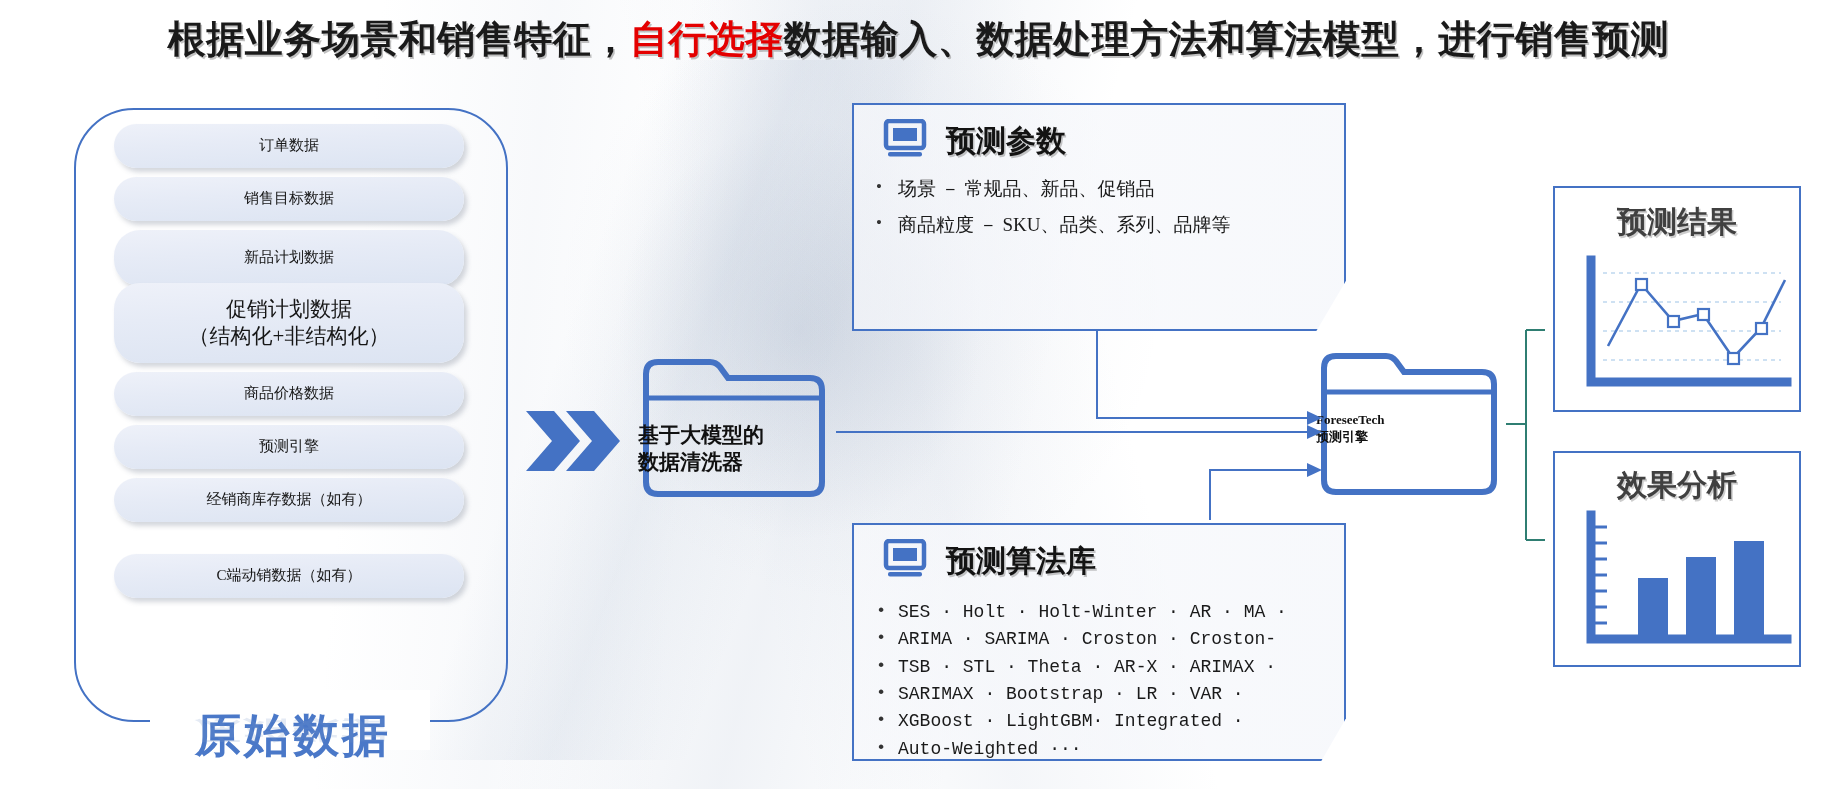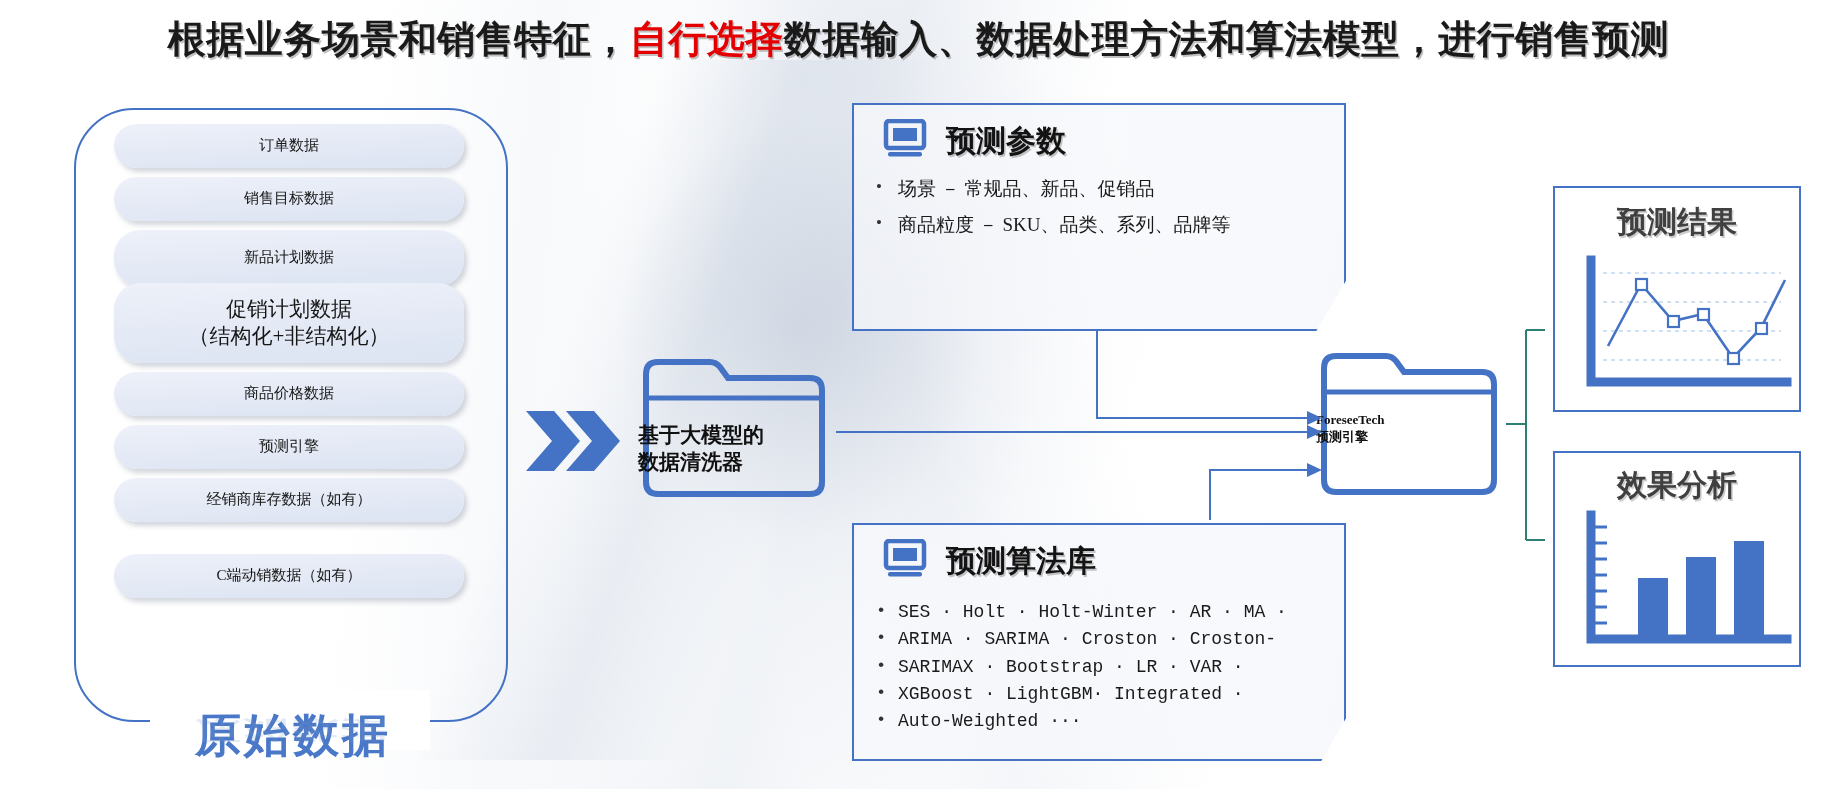--- a/index.html
+++ b/index.html
@@ -160,20 +160,21 @@
         <rect x="4" y="2" width="38" height="27" rx="3" fill="none" stroke="#4472c4" stroke-width="4.5"></rect>
         <rect x="11" y="9" width="24" height="13" fill="#4472c4"></rect>
         <rect x="6" y="33" width="34" height="4.5" rx="2" fill="#4472c4"></rect>
       </svg>
     </span>
     <span class="panel-title">预测算法库</span>
   </div>
   <ul style="padding-top:6px;">
     <li>SES · Holt · Holt-Winter · AR · MA ·</li>
     <li style="list-style:none">ARIMA · SARIMA · Croston · Croston-</li>
+    <li style="list-style:none">TSB · STL · Theta · AR-X · ARIMAX ·</li>
     <li style="list-style:none">SARIMAX · Bootstrap · LR · VAR ·</li>
     <li style="list-style:none">XGBoost · LightGBM· Integrated ·</li>
     <li style="list-style:none">Auto-Weighted ···</li>
   </ul>
 </div>
 
 <div class="folder" style="left:1316px;top:348px;width:186px;height:152px;">
   <svg class="fsvg" width="186" height="152" viewBox="0 0 186 152">
     <path d="M8 20 Q8 8 20 8 L70 8 Q76 8 80 13 L88 24 L166 24 Q178 24 178 36 L178 132 Q178 144 166 144 L20 144 Q8 144 8 132 Z" fill="none" stroke="#4472c4" stroke-width="6"></path>
     <path d="M10 44 L176 44" stroke="#4472c4" stroke-width="5"></path>

